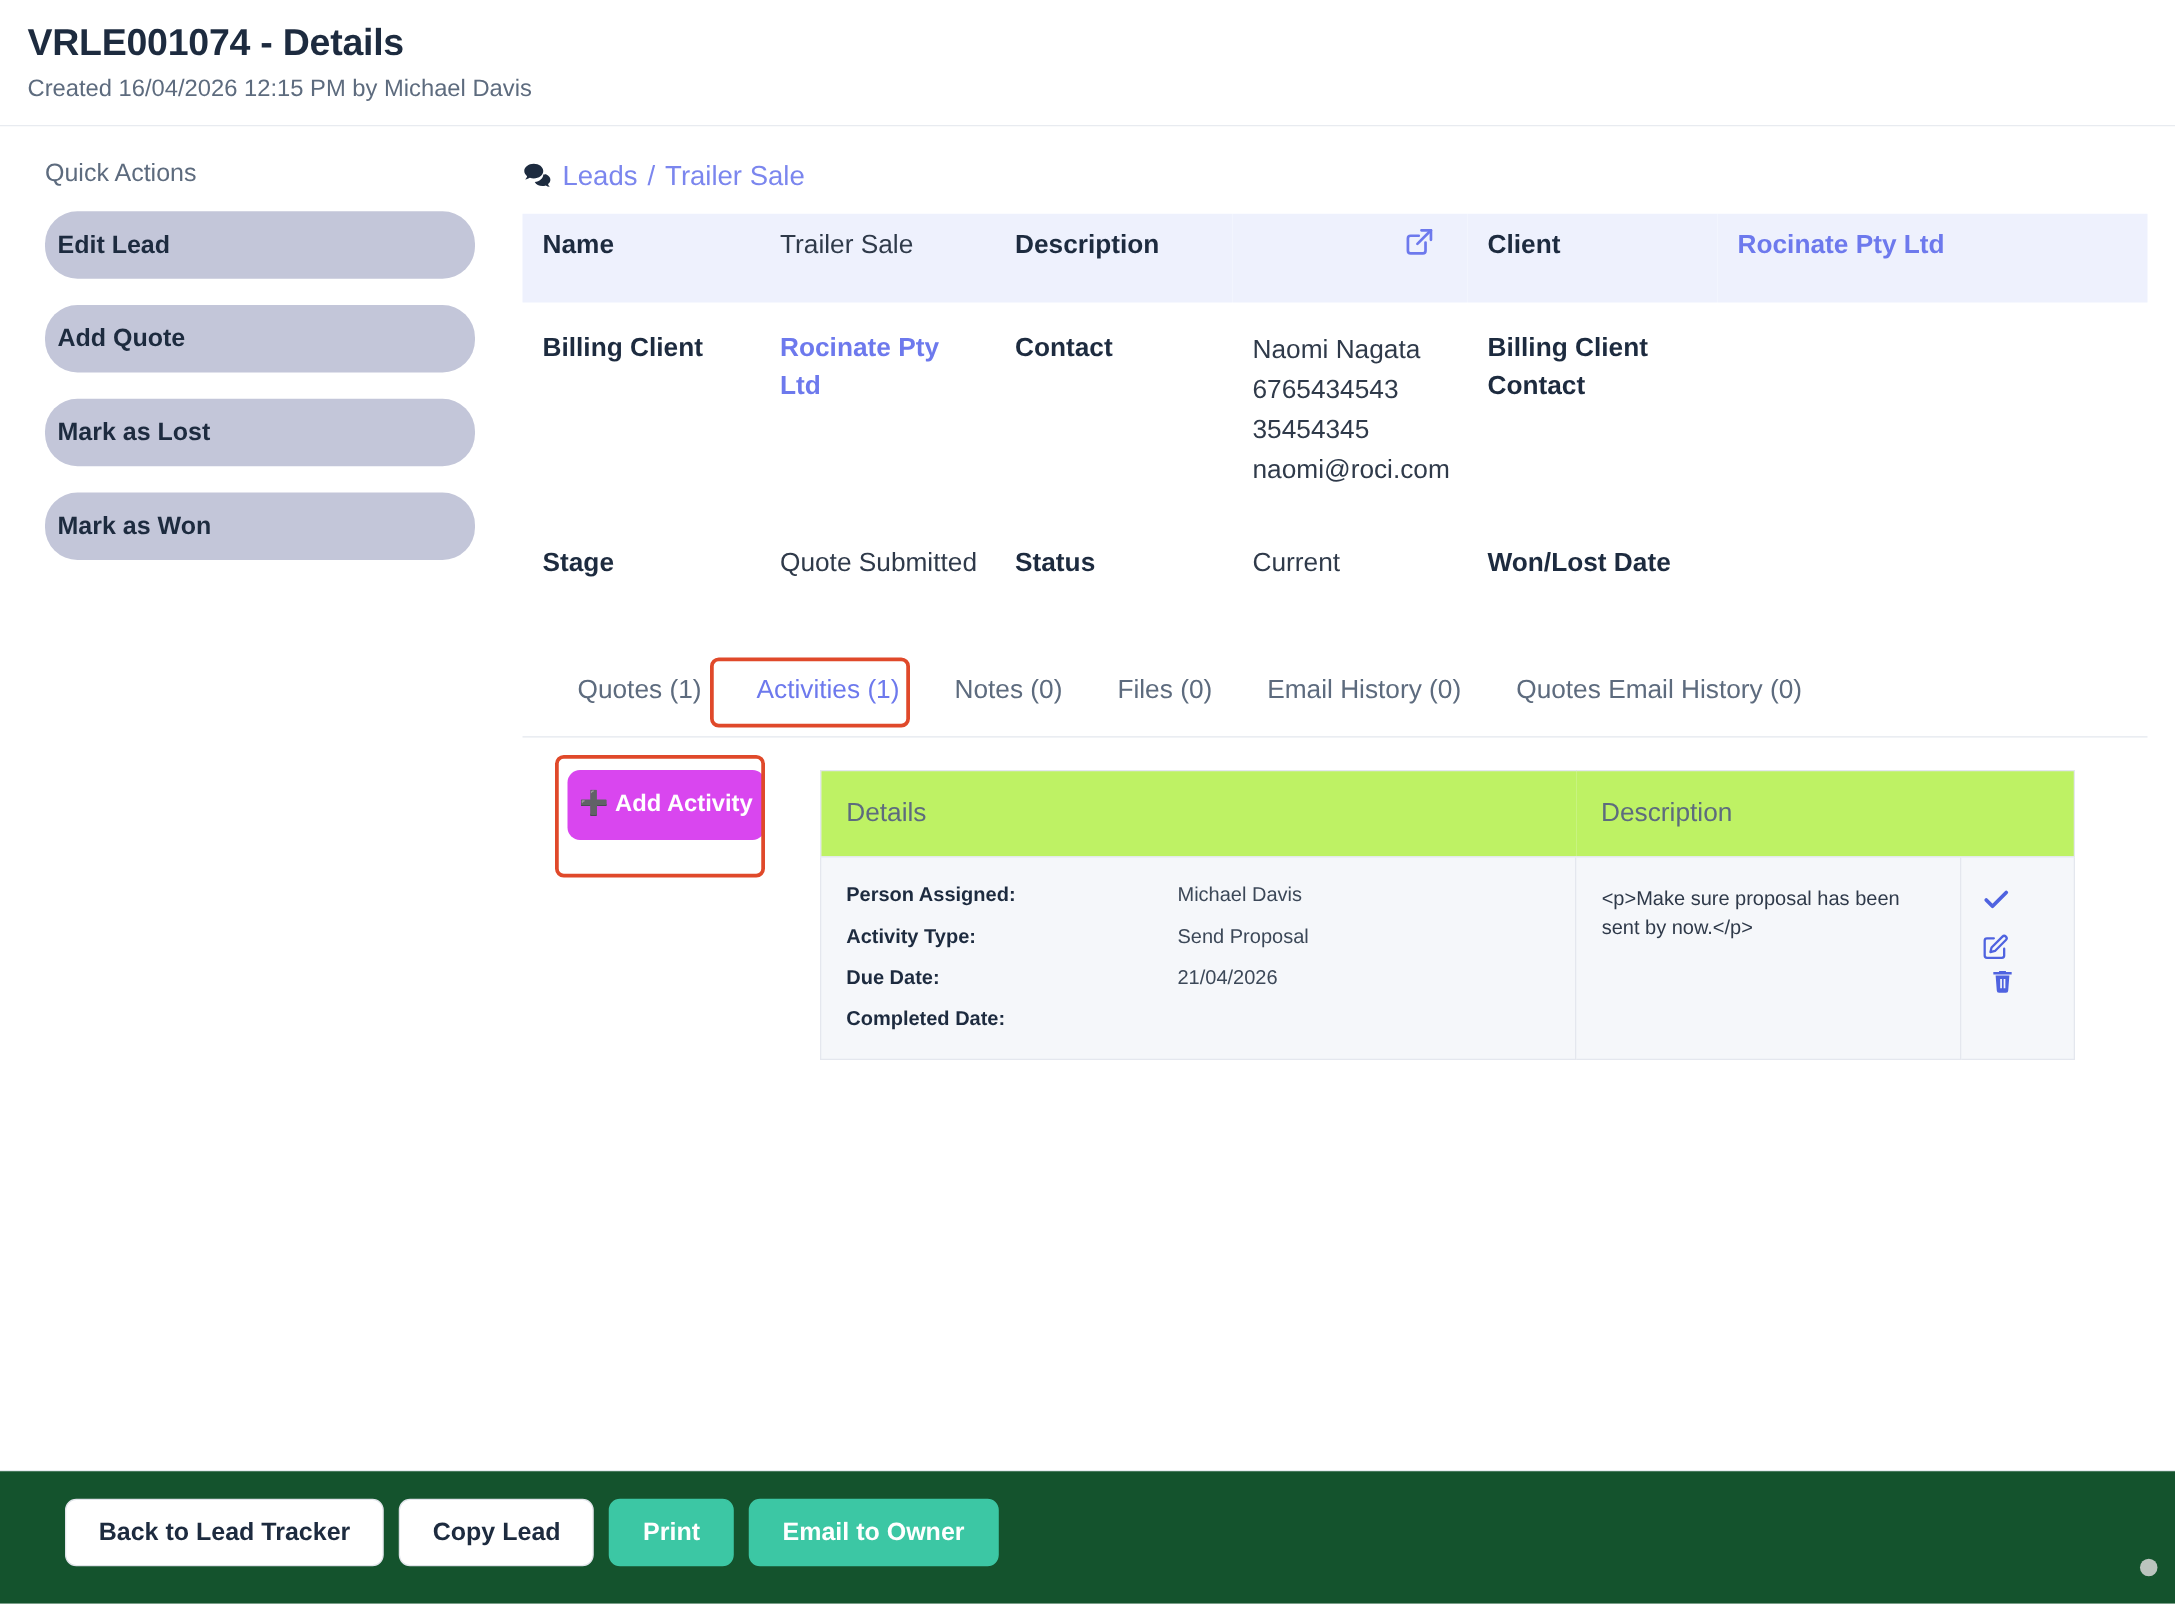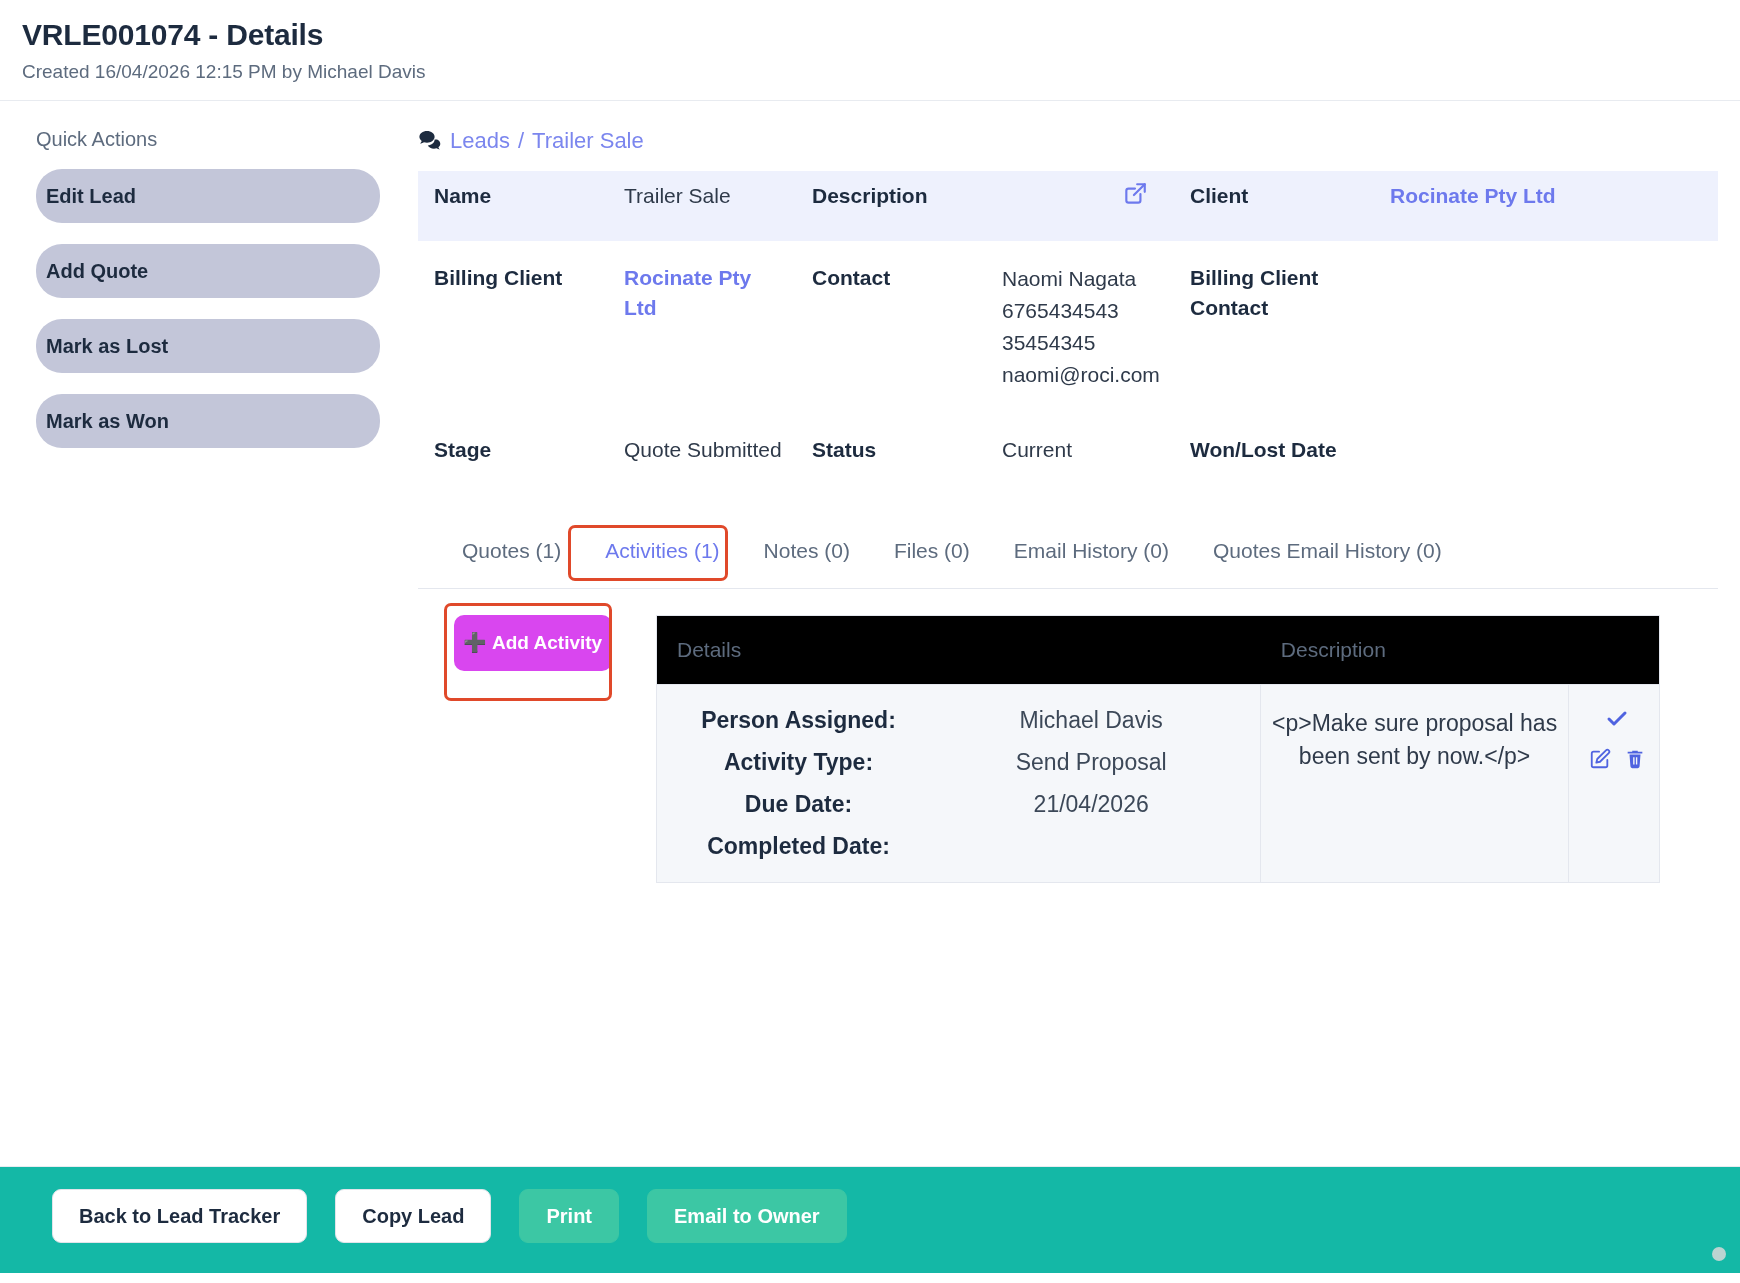--- a/index.html
+++ b/index.html
@@ -210,32 +210,31 @@
     margin-right: 58px;
     table-layout: fixed;
   }
   .activities-table thead th {
     text-align: left;
     font-size: 21px;
     font-weight: normal;
     color: #5d6b7e;
     padding: 22px 20px;
     border-bottom: 1px solid #e4e7ee;
-    background: #000000;
+    background: #bef264;
   }
   .act-col-details { width: 570px; }
   .act-col-desc { width: 290px; }
   .act-col-actions { width: 86px; }
   .activities-table tbody td {
-    padding: 22px 9px;
-    font-size: 23px;
+    padding: 22px 20px;
+    font-size: 16px;
     vertical-align: top;
     border-right: 1px solid #e4e7ee;
     color: #2f3a4a;
-    text-align: center;
   }
   .activities-table tbody td:last-child { border-right: none; }
   .kv-grid {
     display: grid;
     grid-template-columns: 265px auto;
     row-gap: 15px;
   }
   .kv-key { font-weight: bold; color: #1d2b3f; }
   .kv-val { color: #3c4858; }
   .desc-cell { line-height: 1.46; color: #3c4858; }
@@ -246,28 +245,28 @@
     cursor: pointer;
     vertical-align: middle;
   }
   .action-icon.trash { color: #4f63e0; margin-left: 6px; }
   .action-row-2 { margin-top: 10px; }
 
   
   .footer-bar {
     position: absolute;
     left: 0;
-    bottom: 10px;
+    bottom: 0;
     width: 100%;
     border-top: 1px solid #e8ebf0;
     padding: 22px 0 30px 52px;
     display: flex;
     align-items: center;
-    gap: 28px;
-    background: #14b8a6;
+    gap: 12px;
+    background: #14532d;
   }
   .btn {
     font-family: "Liberation Sans", sans-serif;
     font-size: 20px;
     font-weight: bold;
     border-radius: 9px;
     padding: 15px 26px;
     cursor: pointer;
     line-height: 1.1;
     white-space: nowrap;

